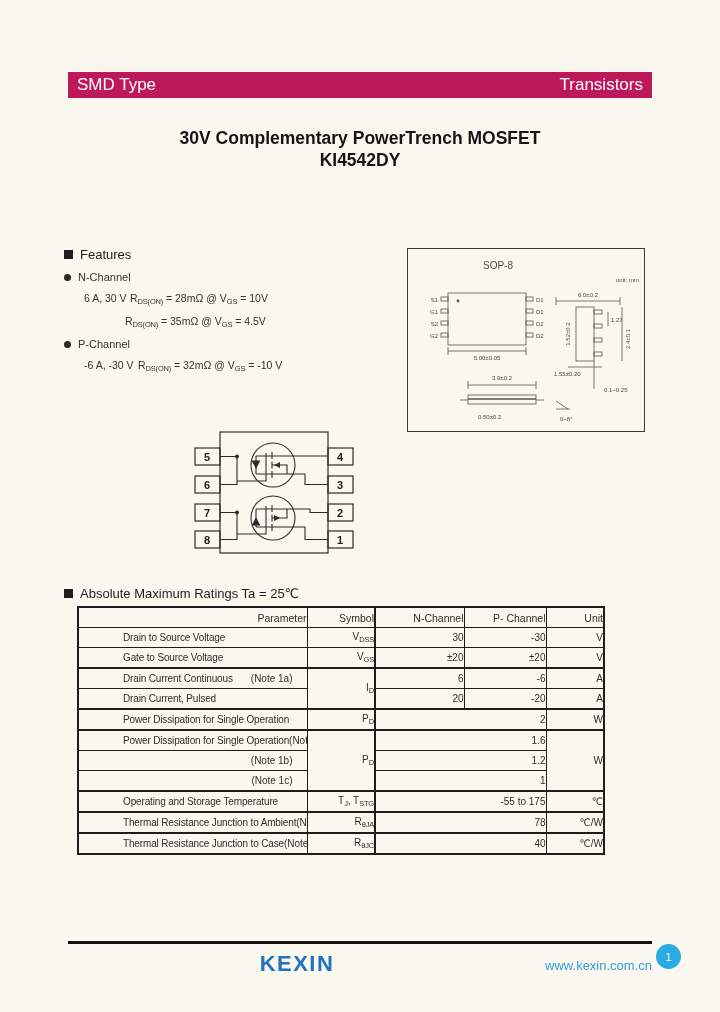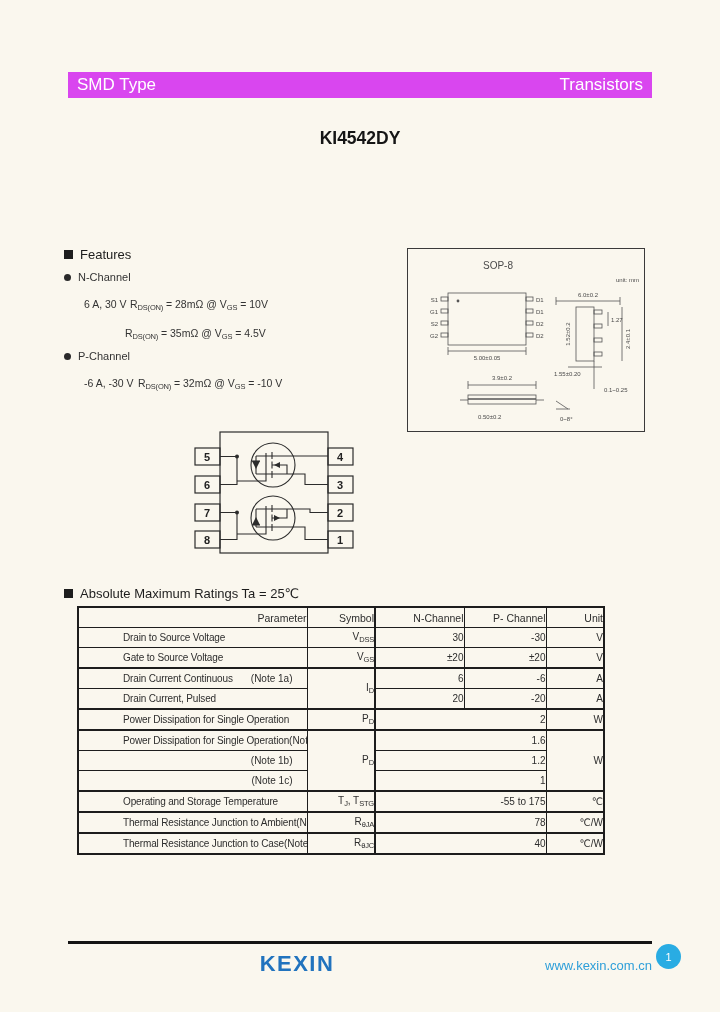--- a/index.html
+++ b/index.html
@@ -5,34 +5,34 @@
   html,body{margin:0;padding:0;}
   body{
     width:720px;height:1012px;position:relative;overflow:hidden;
     background:#FAF7EE;
     font-family:"Liberation Sans","DejaVu Sans",sans-serif;
     color:#2b2b2b;
   }
   .abs{position:absolute;}
   
   .topbar{
-    left:68px;top:72px;width:584px;height:26px;background:#d946ef;
+    left:68px;top:72px;width:584px;height:26px;background:#be185d;
     color:#fff;display:flex;justify-content:space-between;align-items:center;
     padding:0 9px;box-sizing:border-box;font-size:17px;
   }
   
   .title{top:127px;left:0;width:720px;text-align:center;font-weight:bold;
     font-size:17.5px;line-height:22px;color:#151515;}
   
   .feat{left:64px;top:247px;width:340px;font-size:10.5px;color:#333;}
   .feat-h{font-size:13px;color:#1d1d1d;}
   .sq{display:inline-block;width:9px;height:9px;background:#1d1d1d;margin-right:7px;}
   .dot{display:inline-block;width:7px;height:7px;background:#2a2a2a;border-radius:50%;margin-right:7px;}
   .feat-b{margin-top:9px;font-size:11px;color:#333;}
-  .feat-l{margin-top:15px;margin-left:20px;white-space:nowrap;}
+  .feat-l{margin-top:9px;margin-left:20px;white-space:nowrap;}
   .pfx{display:inline-block;}
   .w-n{width:46px;}
   .w-p{width:54px;}
   .ind{margin-left:61px;}
   .sb{font-size:7.5px;vertical-align:-2px;letter-spacing:-0.2px;}
   
   .pkg{left:407px;top:248px;width:238px;height:184px;border:1px solid #3a3a3a;box-sizing:border-box;}
   .pkg svg{display:block;}
   .pkg text{font-family:"Liberation Sans","DejaVu Sans",sans-serif;fill:#4a4a4a;}
   
@@ -66,20 +66,21 @@
 </style>
 </head>
 <body>
 
 <div class="abs topbar">
   <span>SMD Type</span>
   <span>Transistors</span>
 </div>
 
 <div class="abs title">
+  <div>30V Complementary PowerTrench MOSFET</div>
   <div>KI4542DY</div>
 </div>
 
 <div class="abs feat">
   <div class="feat-h"><span class="sq"></span><span>Features</span></div>
 
   <div class="feat-b"><span class="dot"></span><span>N-Channel</span></div>
   <div class="feat-l">
     <span class="pfx w-n">6 A, 30 V</span><span><span>R</span><span class="sb">DS(ON)</span><span> = 28mΩ @ V</span><span class="sb">GS</span><span> = 10V</span></span>
   </div>

